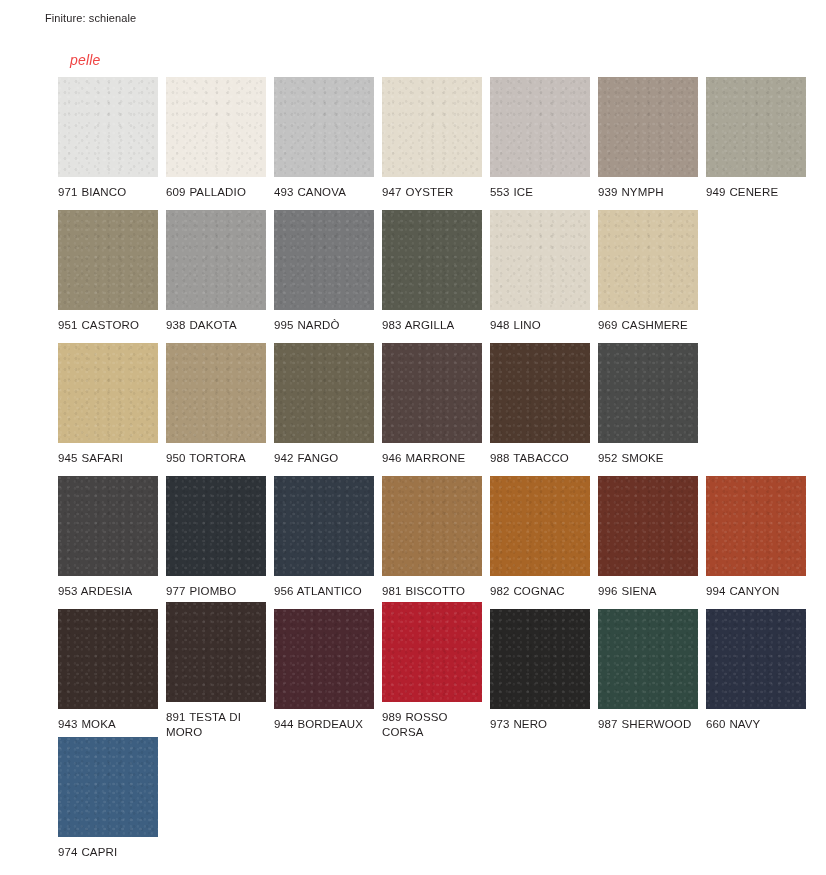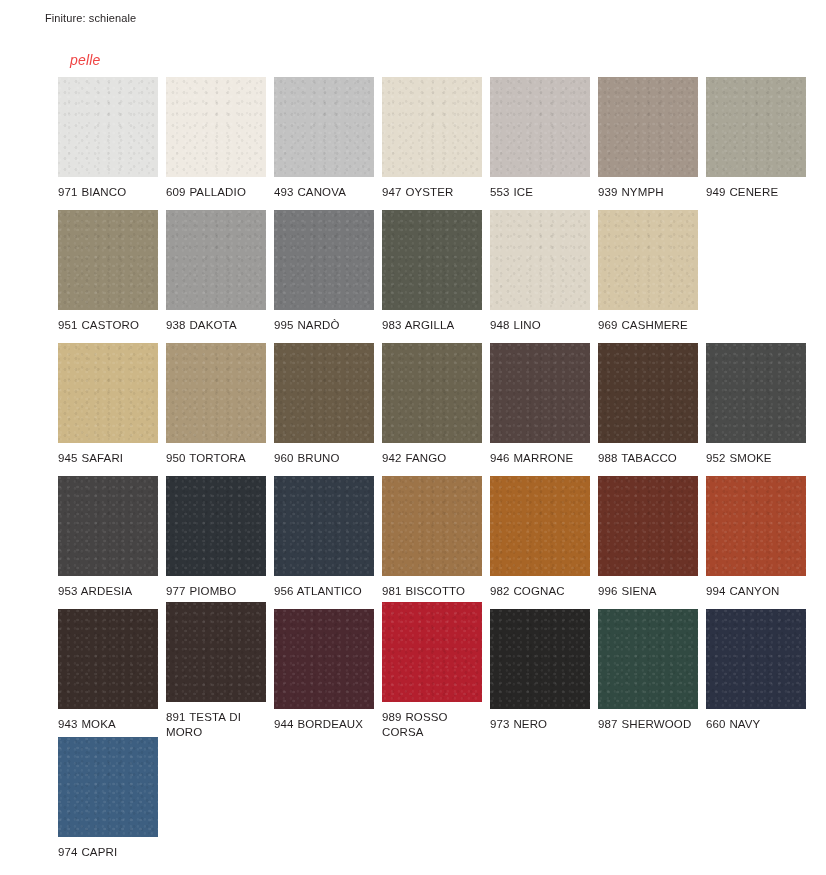--- a/index.html
+++ b/index.html
@@ -153,24 +153,20 @@
     <div class="swatch-row">
       <div class="swatch-cell">
         <div class="swatch-chip" style="background-color: rgb(205, 183, 135);"></div>
         <div class="swatch-label">945 SAFARI</div>
       </div>
       <div class="swatch-cell">
         <div class="swatch-chip" style="background-color: rgb(171, 152, 120);"></div>
         <div class="swatch-label">950 TORTORA</div>
       </div>
       <div class="swatch-cell">
-        <div class="swatch-chip" style="background-color: rgb(106, 92, 71);"></div>
-        <div class="swatch-label">960 BRUNO</div>
-      </div>
-      <div class="swatch-cell">
         <div class="swatch-chip" style="background-color: rgb(107, 100, 80);"></div>
         <div class="swatch-label">942 FANGO</div>
       </div>
       <div class="swatch-cell">
         <div class="swatch-chip" style="background-color: rgb(84, 68, 65);"></div>
         <div class="swatch-label">946 MARRONE</div>
       </div>
       <div class="swatch-cell">
         <div class="swatch-chip" style="background-color: rgb(79, 58, 46);"></div>
         <div class="swatch-label">988 TABACCO</div>

